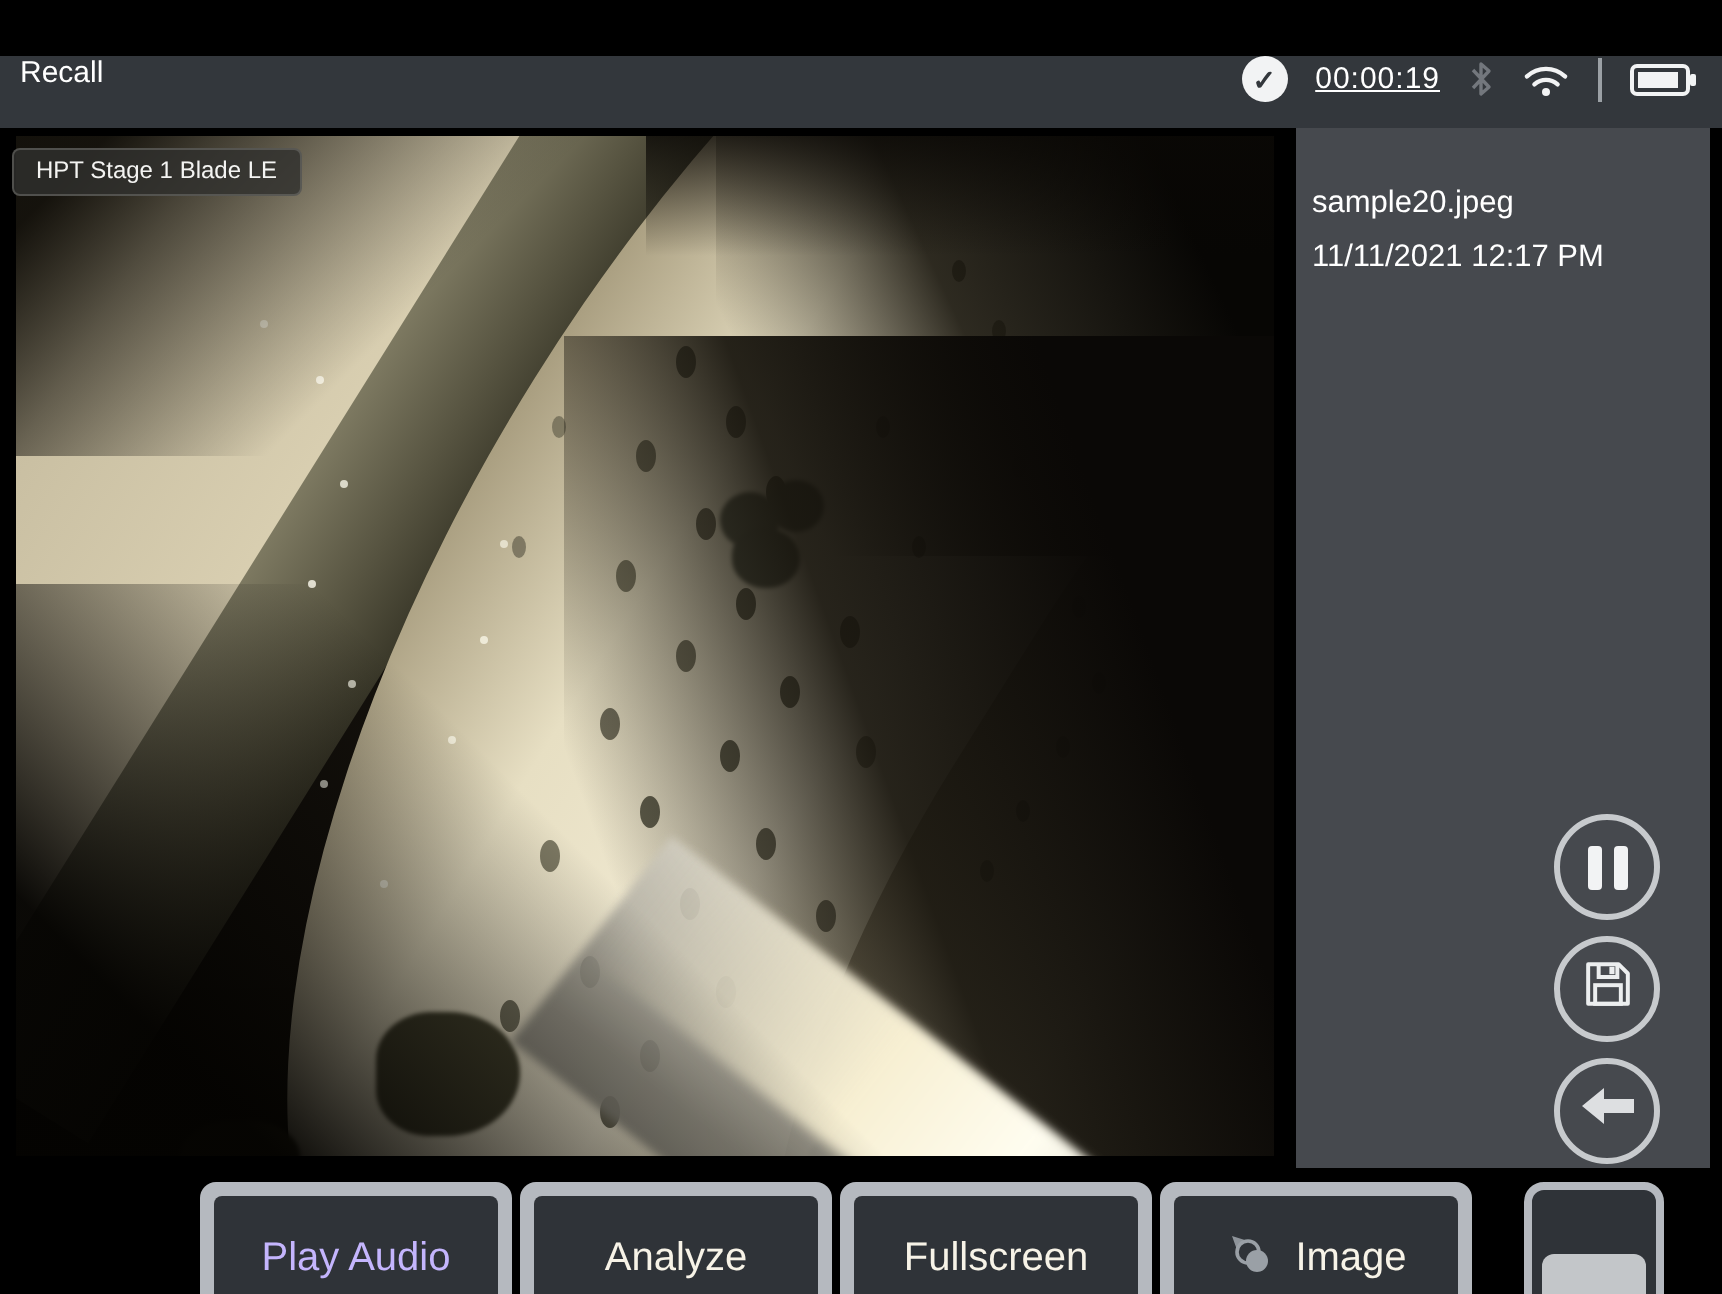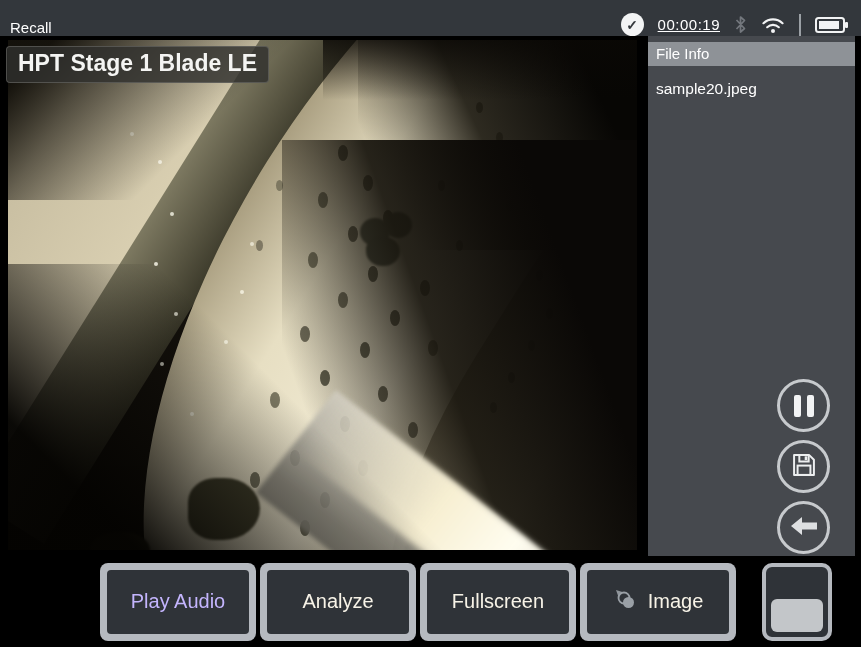--- a/index.html
+++ b/index.html
@@ -1,21 +1,21 @@
 <!DOCTYPE html>
 <html><head>
 <meta charset="utf-8">
 <style>
   * { margin:0; padding:0; box-sizing:border-box; }
   html,body { width:861px; height:647px; background:#000; overflow:hidden;
     font-family:"Liberation Sans", sans-serif; }
 
   
-  .topbar { height:36px; background:#33373c; display:flex; align-items:flex-end;
-    color:#fff; font-size:15px; padding:0 12px 0 10px; }
+  .topbar { height:36px; background:#33373c; display:flex; align-items:flex-start;
+    color:#fff; font-size:15px; padding:0 12px 0 10px;margin-top:28px; }
   .topbar-left { flex:0 0 auto; }
   .topbar-right { margin-left:auto; display:flex; align-items:center; gap:14px; }
   .status-circle { width:23px; height:23px; border-radius:50%; background:#f2f3f4;
     color:#33373c; display:flex; align-items:center; justify-content:center;
     font-size:14px; font-weight:bold; }
   .timer { letter-spacing:.5px;text-decoration:underline; }
   .bt-icon svg { display:block; }
   .wifi-icon svg { display:block; }
   .sep { width:2px; height:22px; background:#9ba0a5; }
   .battery-icon svg { display:block; }
@@ -86,28 +86,28 @@
     filter:blur(3px); }
   .bottomShadow { left:0; bottom:0; width:70%; height:56%;
     background:linear-gradient(45deg,rgba(4,3,1,.97) 18%,rgba(4,3,1,0) 60%); }
   .cornerShadow { left:0; top:0; width:300px; height:160px;
     background:linear-gradient(135deg,rgba(8,6,2,.92) 10%,rgba(8,6,2,0) 62%); }
   .topDark { right:0; top:0; width:50%; height:60px;
     background:linear-gradient(180deg,rgba(10,8,5,.8),rgba(10,8,5,0)); }
 
   .overlay-label { position:absolute; left:6px; top:10px; padding:3px 11px 5px;
     background:rgba(48,48,45,.82); border:1px solid rgba(120,120,115,.5);
-    border-radius:4px; color:#f4f4f2; font-size:23px;font-weight:bold; }
+    border-radius:4px; color:#f4f4f2; font-size:12px; }
 
   
   .sidepanel { position:relative; flex:1; margin:0 6px 0 3px; background:#46494e;
     color:#fff; }
   .fileinfo-header { margin-top:6px; background:#8e9297; color:#fff;
     font-size:15px; padding:3px 8px 4px; }
-  .fileinfo-lines { padding:9px 8px; font-size:15.5px; line-height:27px; }
+  .fileinfo-lines { padding:24px 8px; font-size:15.5px; line-height:27px; }
   .side-buttons { position:absolute; right:25px; bottom:2px; display:flex;
     flex-direction:column; gap:8px; }
   .circle-btn { width:53px; height:53px; border-radius:50%; border:3px solid #c7cacd;
     background:transparent; display:flex; align-items:center; justify-content:center;
     cursor:pointer; }
   .pause-bars { display:flex; gap:6px; }
   .pause-bars i { display:block; width:7px; height:22px; background:#f2f3f4; border-radius:2px; }
 
   
   .bottombar { height:91px; background:#000; display:flex; align-items:center;
@@ -177,23 +177,23 @@
       <div class="silver"></div>
       <div class="shine"></div>
       <div class="bottomShadow"></div>
       <div class="cornerShadow"></div>
       <div class="topDark"></div>
     </div>
     <div class="overlay-label">HPT Stage 1 Blade LE</div>
   </div>
 
   <div class="sidepanel">
-    <div class="fileinfo-header">File Info</div>
     <div class="fileinfo-lines">
       <div>sample20.jpeg</div>
+      <div>11/11/2021  12:17 PM</div>
     </div>
 
     <div class="side-buttons">
       <div class="circle-btn">
         <span class="pause-bars">
             <i></i>
             <i></i>
           </span>
       </div>
       <div class="circle-btn">

